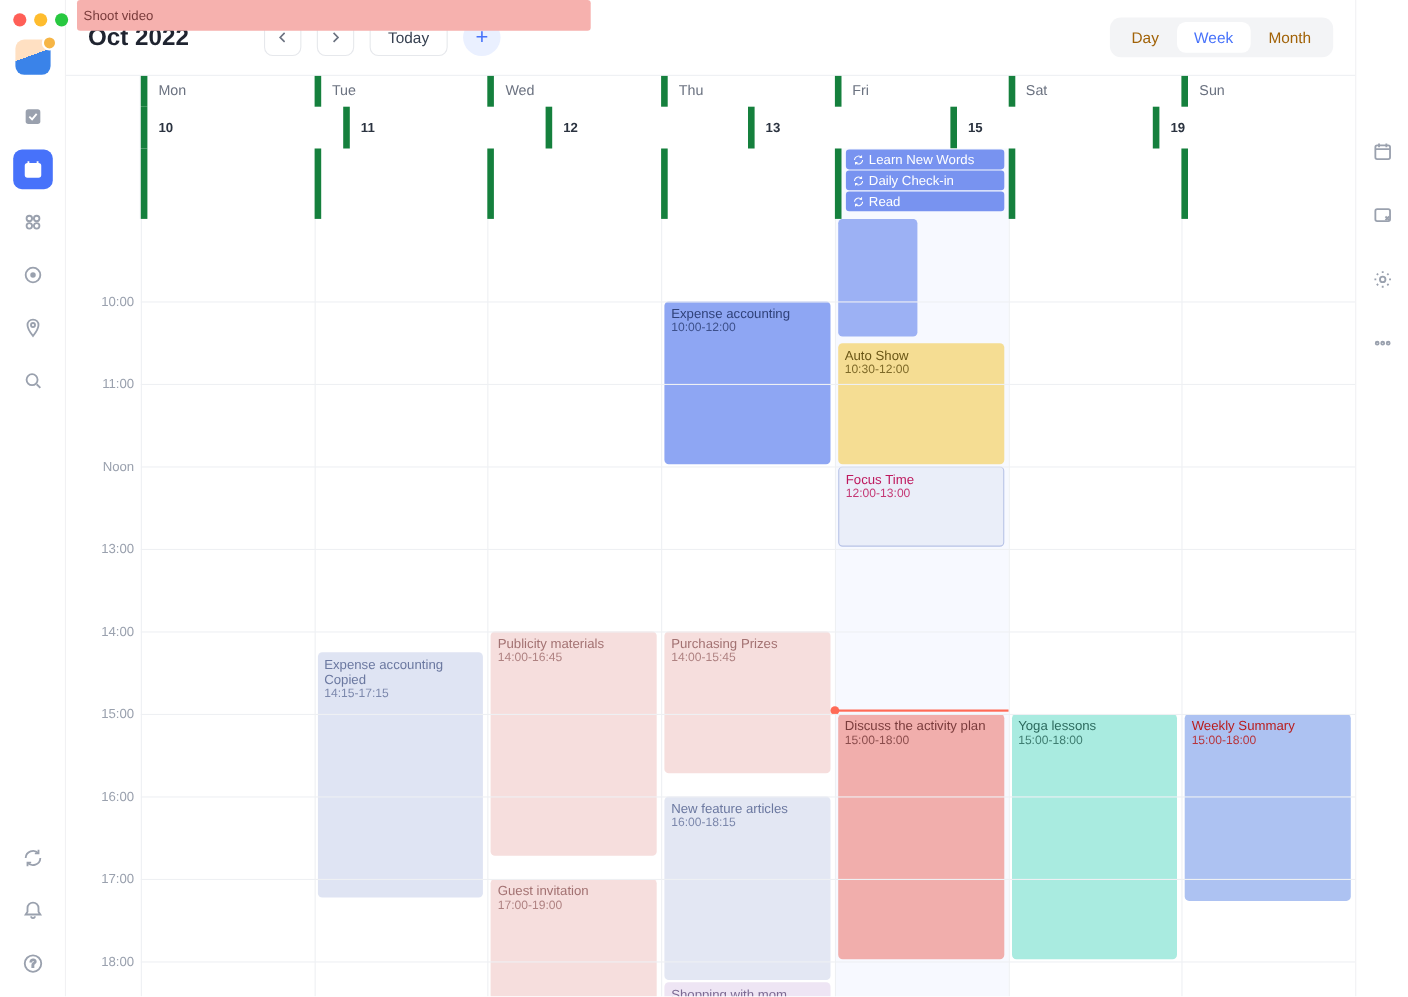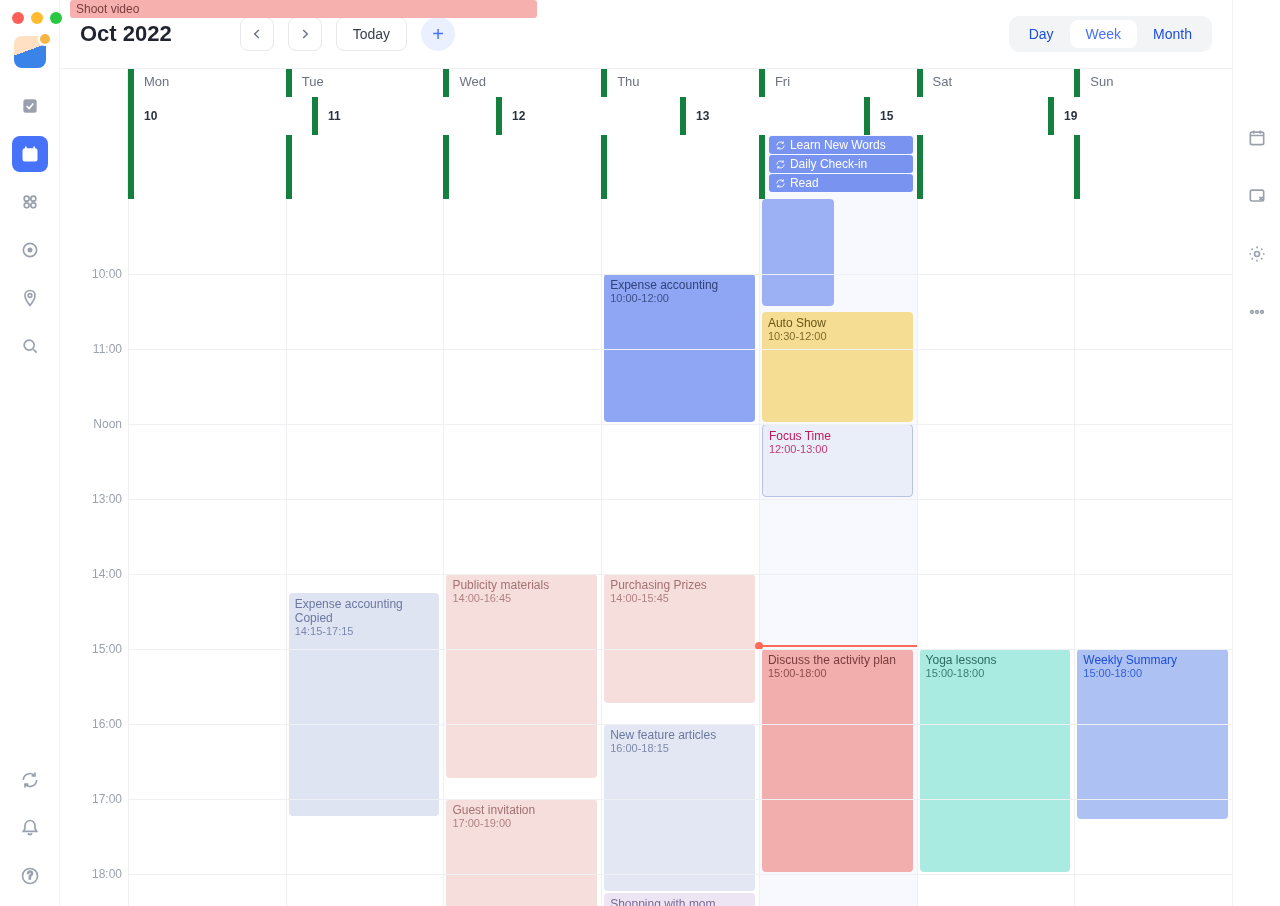--- a/index.html
+++ b/index.html
@@ -55,21 +55,21 @@
   .add-btn{
     width:34px;height:34px;border-radius:50%;background:#eaf0ff;color:#4772fa;
     display:flex;align-items:center;justify-content:center;border:none;cursor:pointer;font-size:20px;
   }
   .topbar-spacer{flex:1;}
   .view-seg{
     display:flex;background:#f3f4f6;border-radius:10px;padding:4px;gap:0;
   }
   .seg-btn{
     border:none;background:transparent;padding:6px 16px;border-radius:8px;
-    font-size:14px;color:#1d4ed8;cursor:pointer;
+    font-size:14px;color:#a16207;cursor:pointer;
   }
   .seg-btn.active{ background:#fff;color:#4772fa;font-weight:500;}
 
   
   .right-rail{
     width:48px;flex:0 0 48px;display:flex;flex-direction:column;align-items:center;
     padding-top:120px;gap:22px;border-left:1px solid #f1f1f3;
   }
   .right-rail .rail-icon{margin-bottom:0;}
 
@@ -85,21 +85,21 @@
   .row-dates { height:38px; }
   .row-dates .col{ padding:4px 10px; display:flex; align-items:center;}
   .date-num{ font-size:12px; font-weight:600; color:#2b3340;}
   .date-num.today{ background:#4772fa;color:#fff;border-radius:50%;width:30px;height:30px;
     display:flex;align-items:center;justify-content:center;}
   .allday-row{ min-height:64px; border-top:0px solid #eef0f3; }
   .allday-row .col{ padding:0 2px; position:relative;}
   .today-col-bg{ background:#f7f9ff; }
 
   .allday-span{
-    position:absolute; height:18px; border-radius:3px; padding:1px 6px;
+    position:absolute; height:28px; border-radius:3px; padding:1px 6px;
     font-size:12px; color:#8a3b3b; display:flex;align-items:center;
   }
   .chip{
     height:18px;border-radius:3px;padding:0 6px;margin:1px 2px;
     font-size:12px;color:#fff;display:flex;align-items:center;gap:4px;
   }
   .chip svg{width:11px;height:11px;stroke:#fff;fill:none;stroke-width:2;}
 
   
   .grid-scroll{ flex:1; overflow:hidden; position:relative;}
@@ -370,21 +370,21 @@
                   <div class="now-dot"></div>
                 </div>
               </div>
             <div class="gcol" id="gc5">
                 <div class="ev" style="top: 450px; height: 223px; background: rgb(169, 235, 224); color: rgb(44, 106, 94);">
                   <div class="ev-title">Yoga lessons</div>
                   <div class="ev-time">15:00-18:00</div>
                 </div>
               </div>
             <div class="gcol" id="gc6">
-                <div class="ev" style="top: 450px; height: 170px; background: rgb(173, 194, 242); color: #1d4ed8;">
+                <div class="ev" style="top: 450px; height: 170px; background: rgb(173, 194, 242); color: #b91c1c;">
                   <div class="ev-title">Weekly Summary</div>
                   <div class="ev-time">15:00-18:00</div>
                 </div>
               </div>
           </div>
         <div class="hr-line" style="top: 75px;"></div>
             <div class="hr-line" style="top: 150px;"></div>
             <div class="hr-line" style="top: 225px;"></div>
             <div class="hr-line" style="top: 300px;"></div>
             <div class="hr-line" style="top: 375px;"></div>

